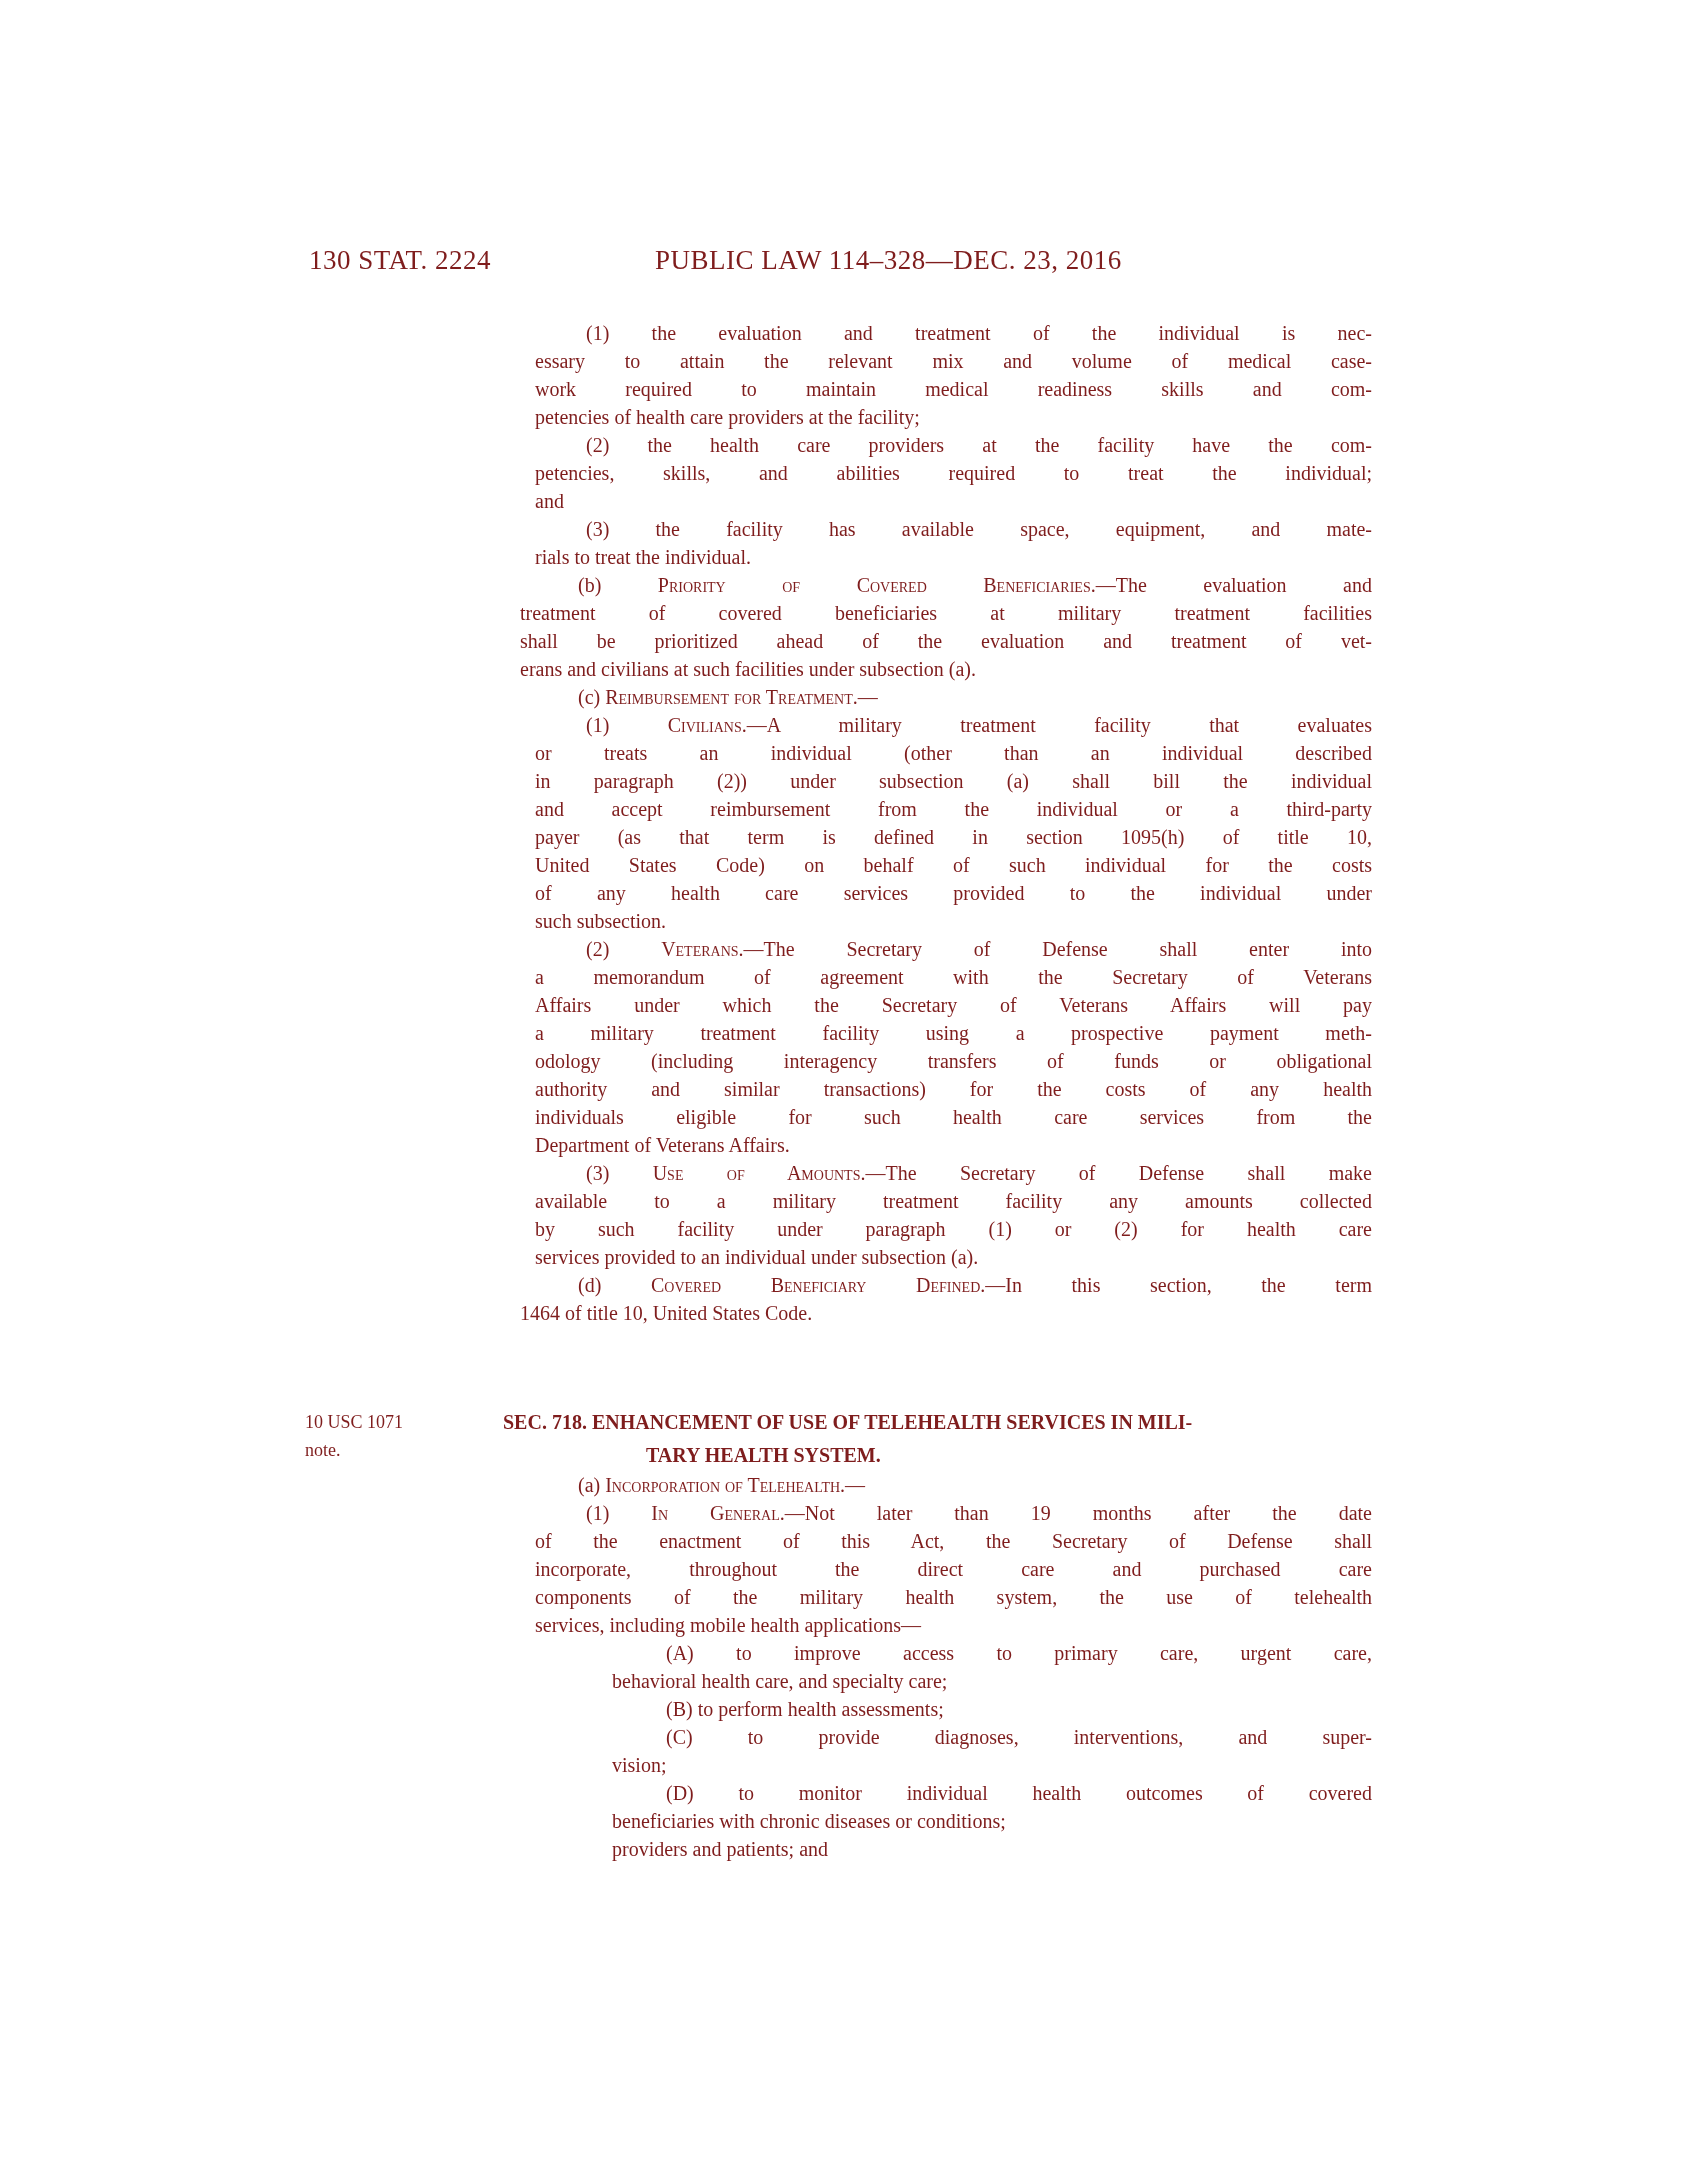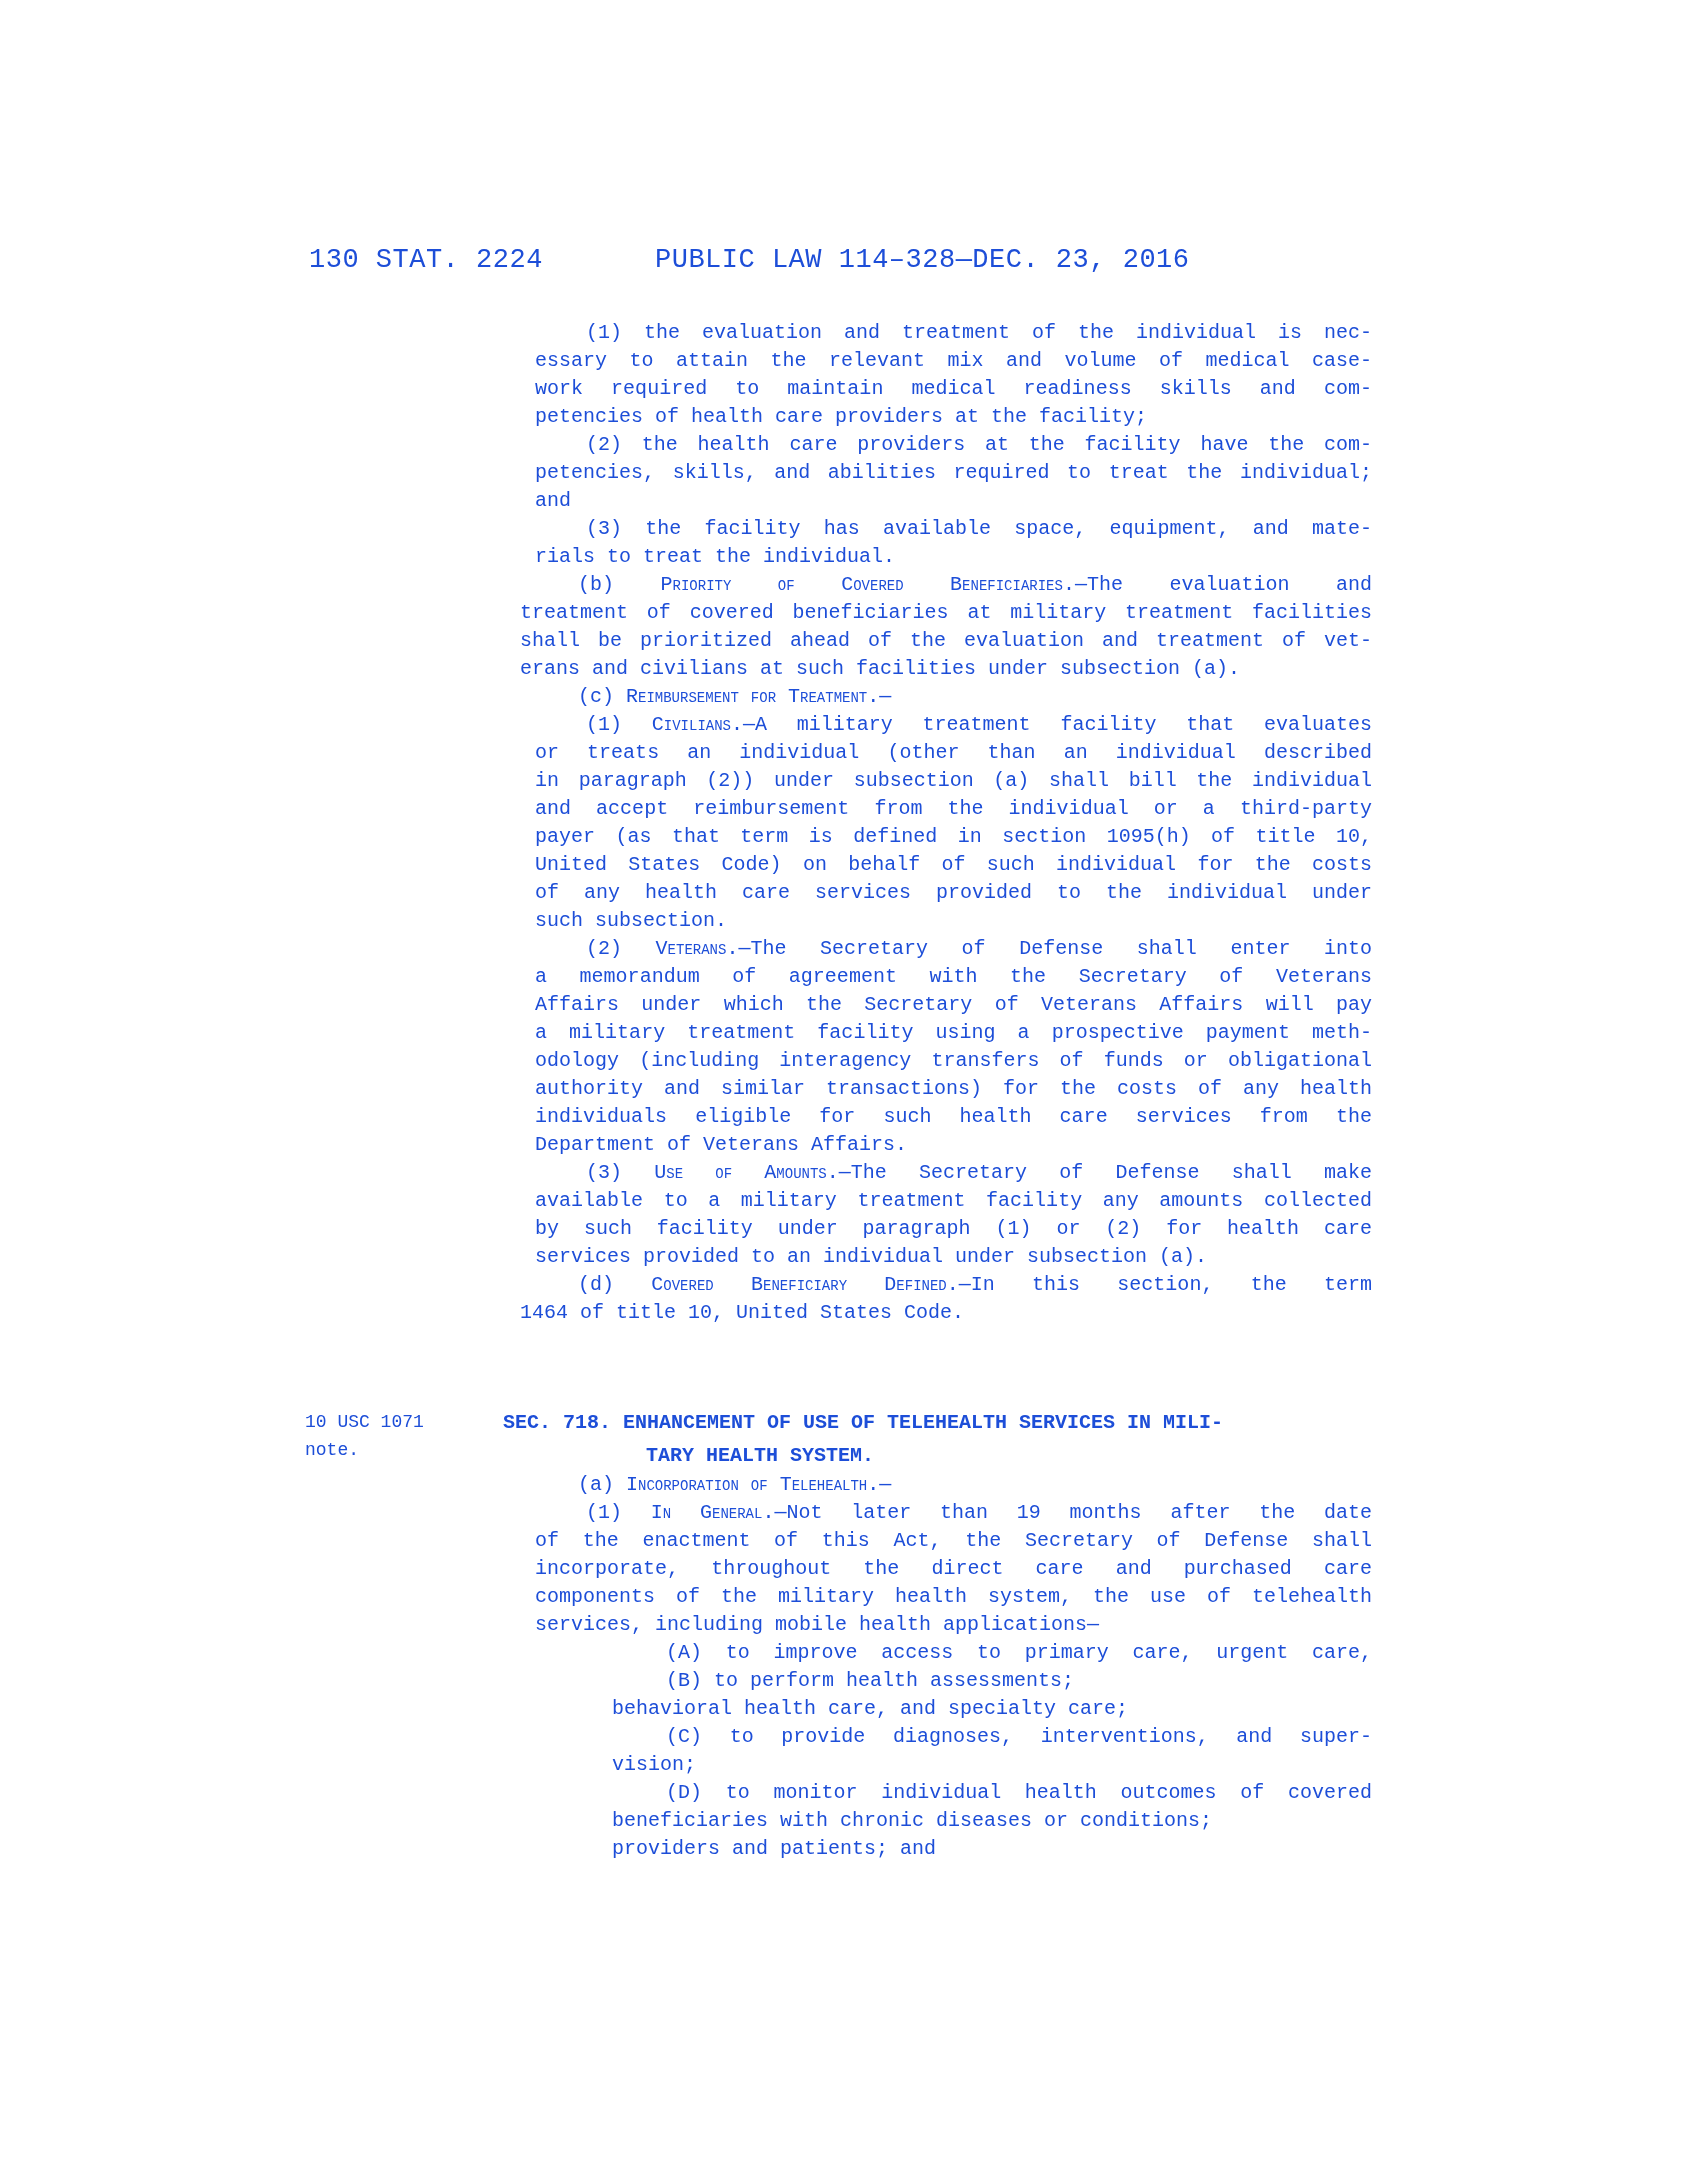--- a/index.html
+++ b/index.html
@@ -1,22 +1,22 @@
 <!DOCTYPE html>
 <html><head>
 <meta charset="utf-8">
 <style>
   html, body { margin: 0; padding: 0; }
   .page {
     position: relative;
     width: 1683px;
     height: 2178px;
     background: #ffffff;
-    color: #1d4ed8;
-    font-family: Liberation Mono, monospace;
+    color: #7f1d1d;
+    font-family: Liberation Serif, serif;
     overflow: hidden;
   }
   .hdr {
     position: absolute;
     top: 245px;
     font-size: 27px;
     line-height: 30px;
     letter-spacing: 0.5px;
     white-space: nowrap;
   }
@@ -115,22 +115,22 @@
   <div class="section-heading"><span>SEC. 718. ENHANCEMENT OF USE OF TELEHEALTH SERVICES IN MILI-</span><br><span>TARY HEALTH SYSTEM.</span></div>
 
   <div class="body-block" id="body2">
       <div class="line sub first"><span>(a) </span><span class="sc">Incorporation of Telehealth</span><span>.—</span></div>
       <div class="line p1 first just"><span>(1) </span><span class="sc">In General</span><span>.—Not later than 19 months after the date</span></div>
       <div class="line p1 just">of the enactment of this Act, the Secretary of Defense shall</div>
       <div class="line p1 just">incorporate, throughout the direct care and purchased care</div>
       <div class="line p1 just">components of the military health system, the use of telehealth</div>
       <div class="line p1">services, including mobile health applications—</div>
       <div class="line sp first just">(A) to improve access to primary care, urgent care,</div>
+      <div class="line sp">behavioral health care, and specialty care;</div>
       <div class="line sp first">(B) to perform health assessments;</div>
-      <div class="line sp">behavioral health care, and specialty care;</div>
       <div class="line sp first just">(C) to provide diagnoses, interventions, and super-</div>
       <div class="line sp">vision;</div>
       <div class="line sp first just">(D) to monitor individual health outcomes of covered</div>
       <div class="line sp">beneficiaries with chronic diseases or conditions;</div>
       <div class="line sp">providers and patients; and</div>
     </div>
 
 </div>
 
 

